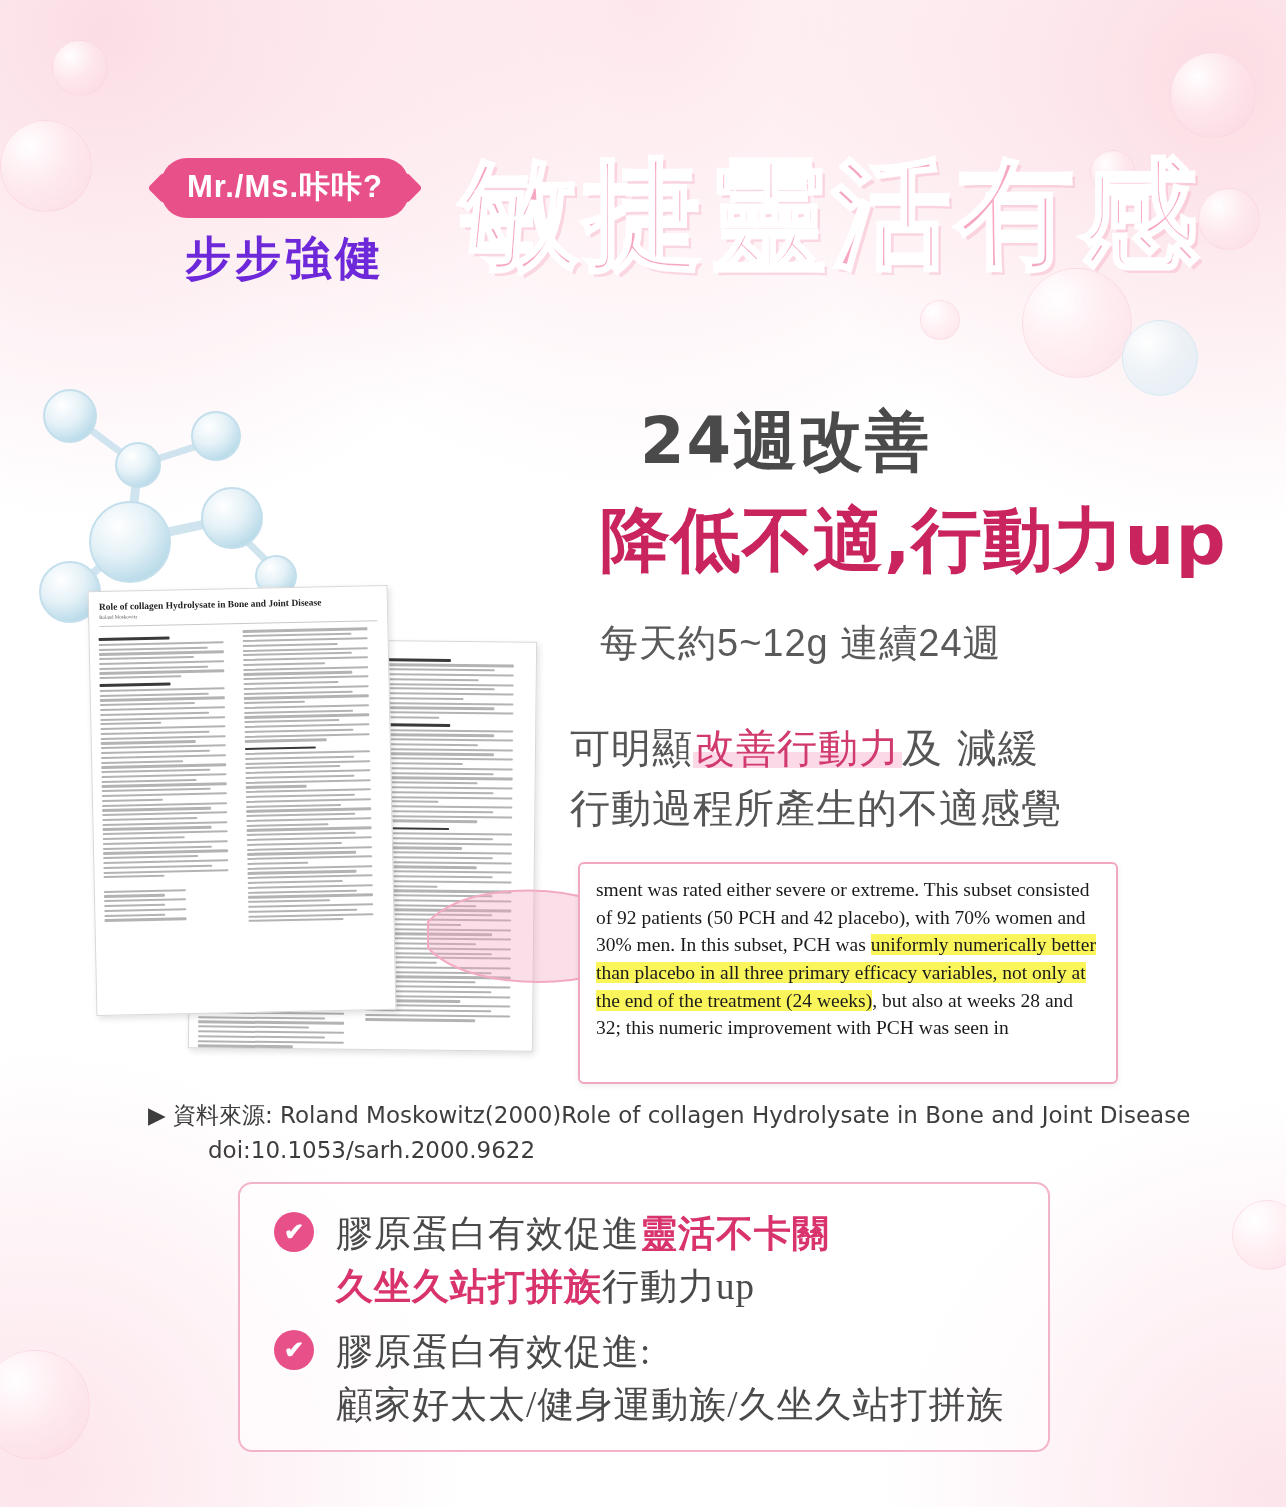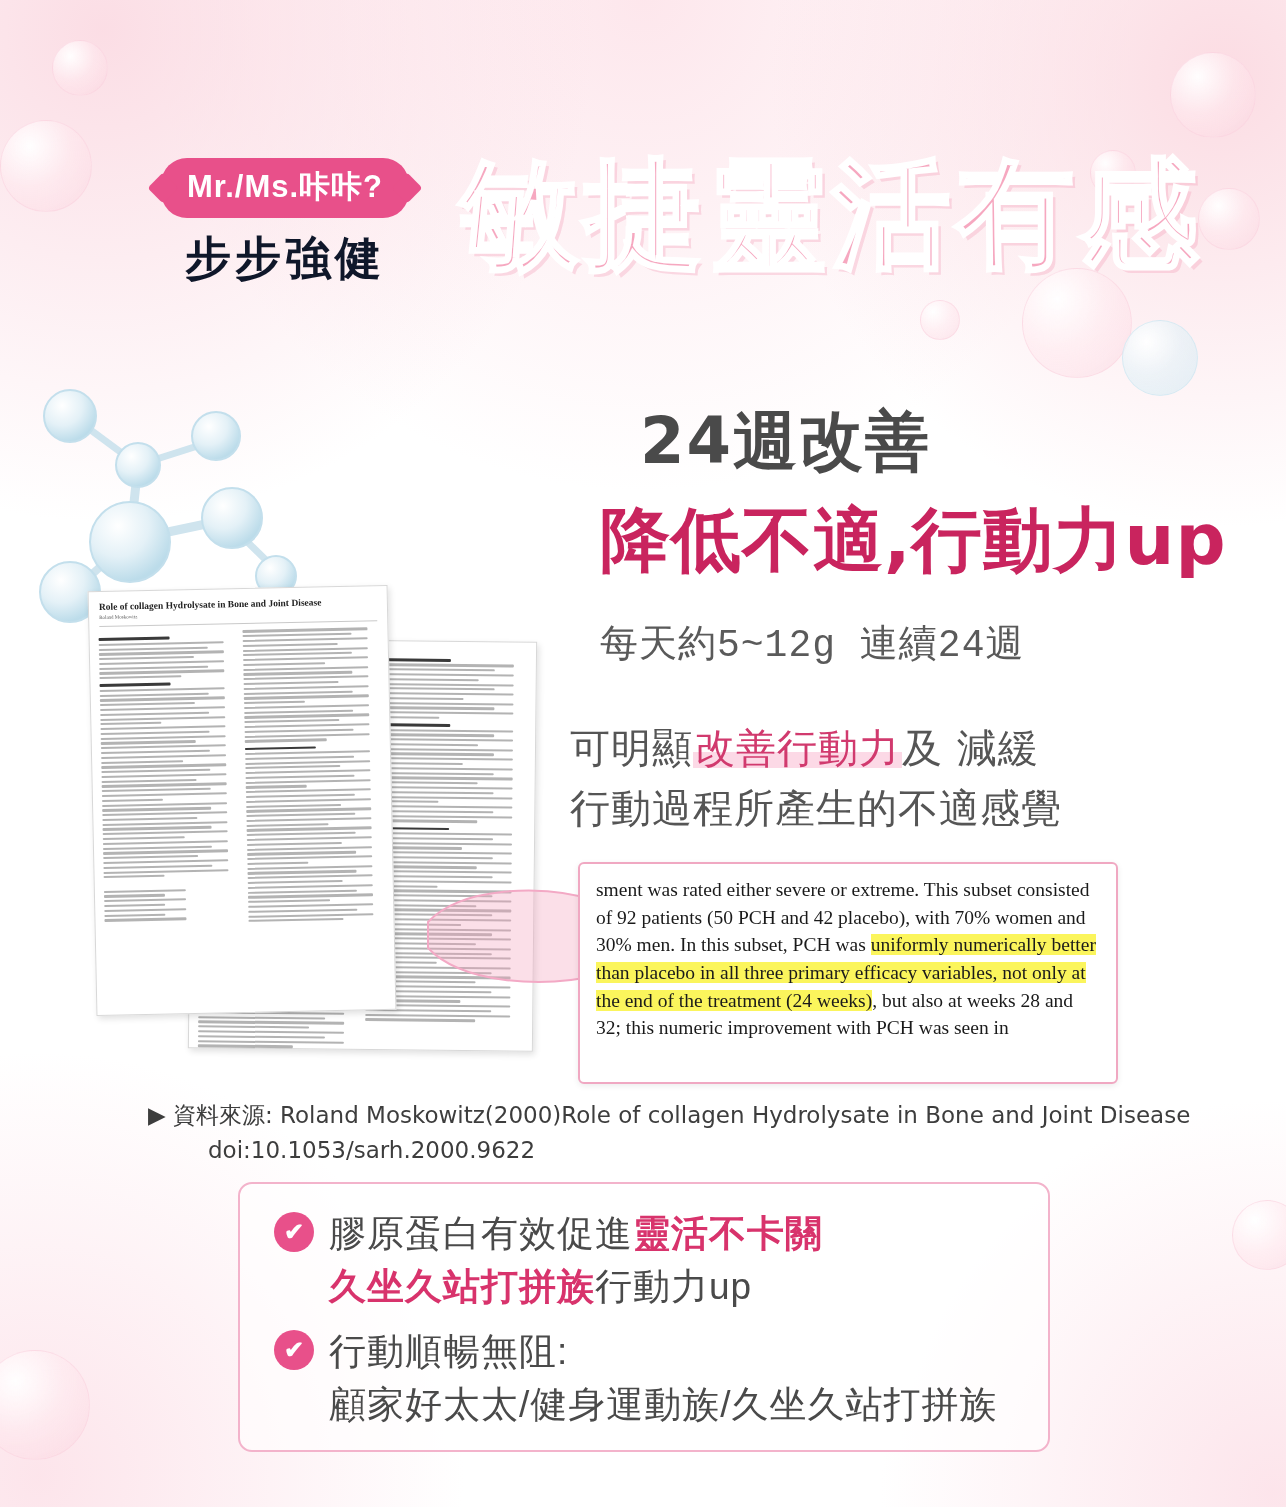--- a/index.html
+++ b/index.html
@@ -67,21 +67,21 @@
   .badge::before { left: -9px; }
   .badge::after { right: -9px; }
 
   .sub-slogan {
     position: absolute;
     left: 120px; top: 200px;
     width: 330px;
     text-align: center;
     font-size: 46px;
     font-weight: bold;
-    color: #0f172a;
+    color: #6d28d9;
     letter-spacing: 4px;
     font-family: "DejaVu Sans", "Liberation Sans", sans-serif;
   }
 
   .main-title {
     position: absolute;
     left: 460px; top: 108px;
     font-size: 118px;
     font-weight: bold;
     letter-spacing: 6px;
@@ -105,21 +105,21 @@
     position: absolute; left: 600px; top: 494px;
     font-size: 70px; font-weight: bold; color: #c9245e;
     letter-spacing: 1px;
     font-family: "DejaVu Sans", "Liberation Sans", sans-serif;
     white-space: nowrap;
   }
   .claim-3 {
     position: absolute; left: 600px; top: 618px;
     font-size: 38px; color: #5a5a5a;
     letter-spacing: 1px;
-    font-family: Liberation Mono, monospace;
+    font-family: Liberation Sans, sans-serif;
   }
   .claim-4 {
     position: absolute; left: 570px; top: 718px;
     font-size: 40px; color: #555555; line-height: 1.5;
     letter-spacing: 1px;
     font-family: "DejaVu Sans", "Liberation Sans", sans-serif;
     width: 640px;
   }
   .claim-4 .hl {
     color: #d13a6e;
@@ -207,26 +207,26 @@
   .check {
     width: 40px; height: 40px; border-radius: 50%;
     background: #e8508a;
     color: #ffffff;
     display: flex; align-items: center; justify-content: center;
     font-size: 24px; font-weight: bold;
     flex: 0 0 auto;
     margin-top: 4px;
   }
   .b-text {
-    margin-left: 15px;
+    margin-left: 22px;
     font-size: 37px;
     line-height: 1.42;
     color: #4a4a4a;
     letter-spacing: 1px;
-    font-family: Liberation Sans, sans-serif;
+    font-family: Liberation Serif, serif;
     white-space: nowrap;
   }
   .b-text .pink { color: #d8336c; font-weight: bold; }
 
   
   .molecule { position: absolute; left: 10px; top: 370px; width: 300px; height: 260px; z-index: 1; }
 </style>
 </head>
 <body>
 
@@ -598,17 +598,17 @@
   <div class="b-row b-row-1">
     <div class="check">✔</div>
     <div class="b-text">
       <span>膠原蛋白有效促進</span><span class="pink">靈活不卡關</span><br>
       <span class="pink">久坐久站打拼族</span><span>行動力up</span>
     </div>
   </div>
   <div class="b-row b-row-2">
     <div class="check">✔</div>
     <div class="b-text">
-      <span>行動順暢無阻:</span><br>
+      <span>膠原蛋白有效促進:</span><br>
       <span>顧家好太太/健身運動族/久坐久站打拼族</span>
     </div>
   </div>
 </div>
 
 </body></html>

